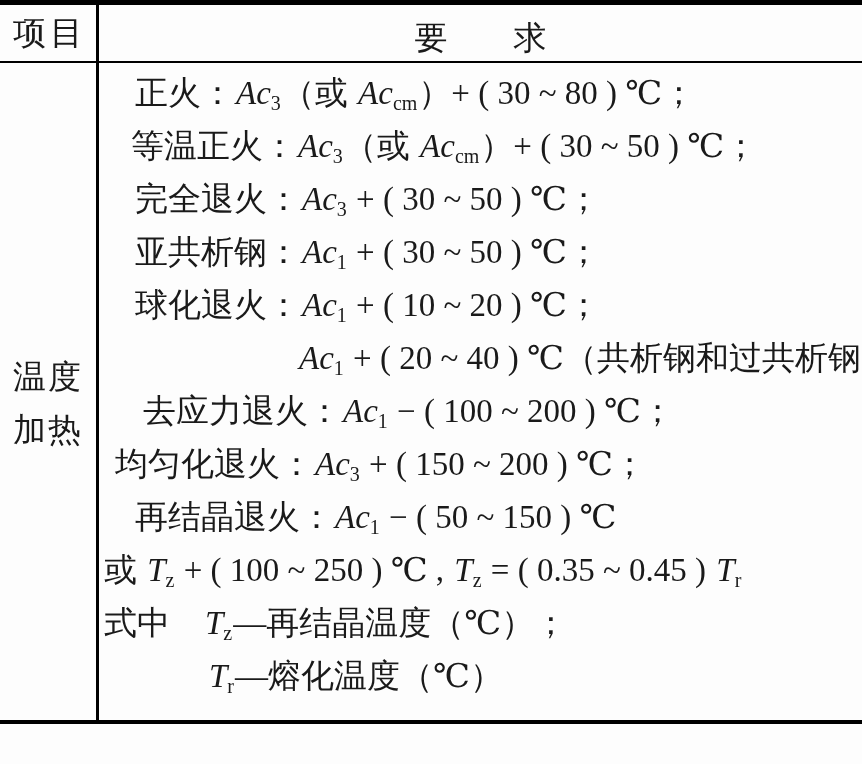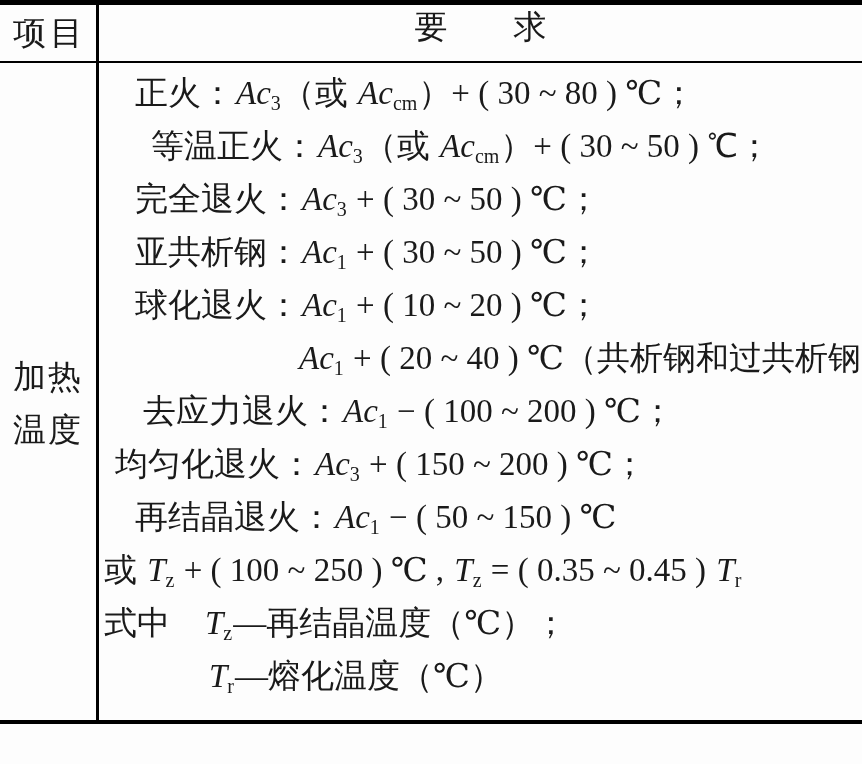--- a/index.html
+++ b/index.html
@@ -37,21 +37,21 @@
     display: flex;
     align-items: center;
     justify-content: center;
   }
   .req-col {
     flex: 1;
     min-width: 0;
   }
   .header-row .req-col {
     display: flex;
-    align-items: flex-start;
+    align-items: flex-end;
     justify-content: center;
     border-radius: 12px;
   }
   .header-label { letter-spacing: 4px; padding-left: 4px; }
   .req-lines {
     padding-top: 4px;
     line-height: 53px;
     white-space: nowrap;
     overflow: hidden;
   }
@@ -78,27 +78,27 @@
     <div class="item-col">
       <span class="header-label">项目</span>
     </div>
     <div class="req-col">
       <span>要　　求</span>
     </div>
   </div>
   <div class="body-row">
     <div class="item-col">
       <div class="item-label">
+          <div>温度</div>
           <div>加热</div>
-          <div>温度</div>
         </div>
     </div>
     <div class="req-col req-lines">
         <div class="line" style="padding-left: 36px;"><span>正火：</span><span class="var">Ac</span><span class="subscript">3</span><span>（或 </span><span class="var">Ac</span><span class="subscript">cm</span><span>）+ ( 30 ~ 80 ) ℃；</span></div>
-        <div class="line" style="padding-left: 52px; font-family: Liberation Serif, serif;"><span>等温正火：</span><span class="var">Ac</span><span class="subscript">3</span><span>（或 </span><span class="var">Ac</span><span class="subscript">cm</span><span>）+ ( 30 ~ 50 ) ℃；</span></div>
+        <div class="line" style="padding-left: 32px;"><span>等温正火：</span><span class="var">Ac</span><span class="subscript">3</span><span>（或 </span><span class="var">Ac</span><span class="subscript">cm</span><span>）+ ( 30 ~ 50 ) ℃；</span></div>
         <div class="line" style="padding-left: 36px;"><span>完全退火：</span><span class="var">Ac</span><span class="subscript">3</span><span> + ( 30 ~ 50 ) ℃；</span></div>
         <div class="line" style="padding-left: 36px;"><span>亚共析钢：</span><span class="var">Ac</span><span class="subscript">1</span><span> + ( 30 ~ 50 ) ℃；</span></div>
         <div class="line" style="padding-left: 36px;"><span>球化退火：</span><span class="var">Ac</span><span class="subscript">1</span><span> + ( 10 ~ 20 ) ℃；</span></div>
         <div class="line" style="padding-left: 198px;"><span class="var">Ac</span><span class="subscript">1</span><span> + ( 20 ~ 40 ) ℃（共析钢和过共析钢）；</span></div>
         <div class="line" style="padding-left: 44px;"><span>去应力退火：</span><span class="var">Ac</span><span class="subscript">1</span><span> − ( 100 ~ 200 ) ℃；</span></div>
         <div class="line" style="padding-left: 16px;"><span>均匀化退火：</span><span class="var">Ac</span><span class="subscript">3</span><span> + ( 150 ~ 200 ) ℃；</span></div>
         <div class="line" style="padding-left: 36px;"><span>再结晶退火：</span><span class="var">Ac</span><span class="subscript">1</span><span> − ( 50 ~ 150 ) ℃</span></div>
         <div class="line" style="padding-left: 5px;"><span>或 </span><span class="var">T</span><span class="subscript">z</span><span> + ( 100 ~ 250 ) ℃ , </span><span class="var">T</span><span class="subscript">z</span><span> = ( 0.35 ~ 0.45 ) </span><span class="var">T</span><span class="subscript">r</span></div>
         <div class="line" style="padding-left: 5px;"><span>式中　</span><span class="var">T</span><span class="subscript">z</span><span>—再结晶温度（℃）；</span></div>
         <div class="line" style="padding-left: 108px;"><span class="var">T</span><span class="subscript">r</span><span>—熔化温度（℃）</span></div>

